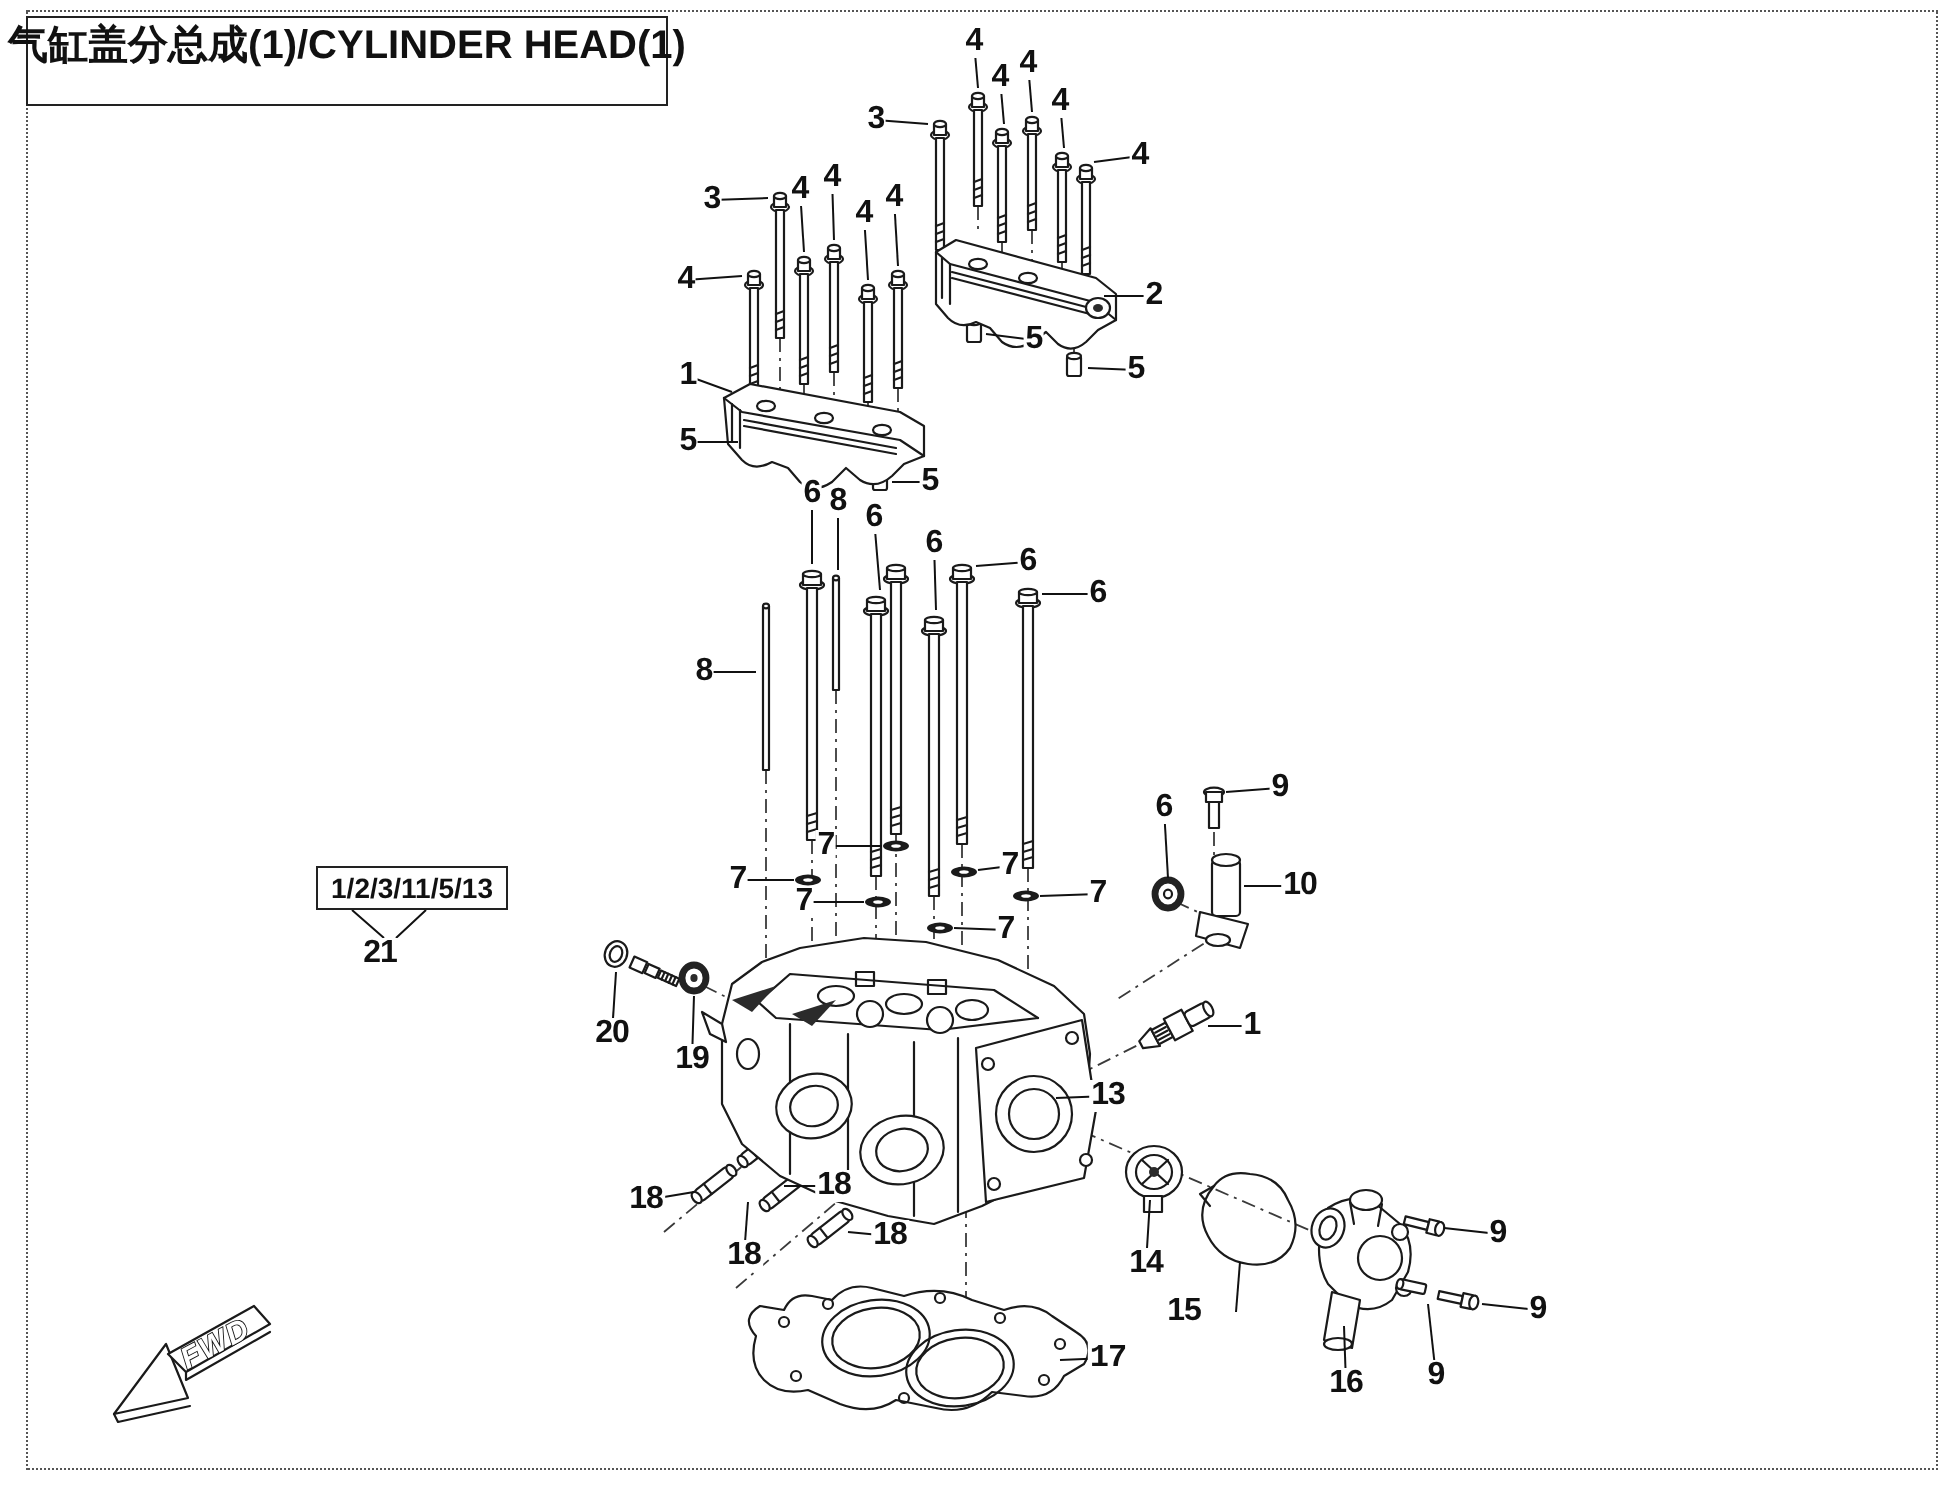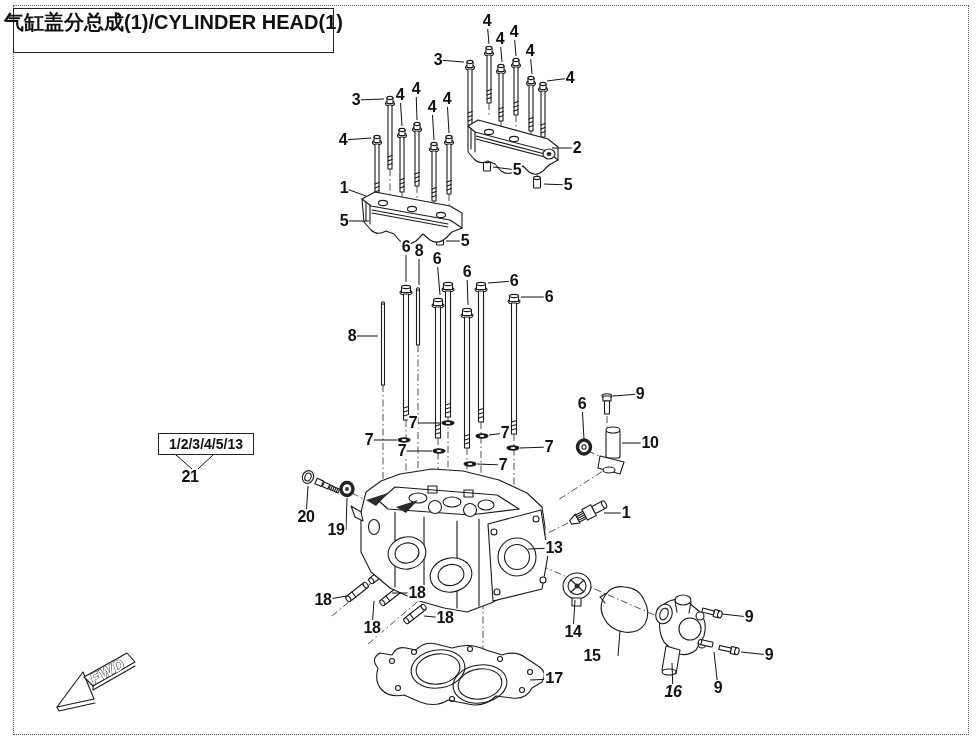--- a/index.html
+++ b/index.html
@@ -32,21 +32,21 @@
 </head>
 <body>
 
 <div class="frame"></div>
 
 <div class="title-box">
   <span>气缸盖分总成(1)/CYLINDER HEAD(1)</span>
 </div>
 
 <div class="group-box">
-  <span>1/2/3/4/5/13</span>
+  <span>1/2/3/11/5/13</span>
 </div>
 
 <svg id="art" width="980" height="748" viewBox="0 0 980 748">
 
   <g id="layer-centerlines">
       <line x1="607" y1="416" x2="607" y2="429" class="cl"></line>
       <line x1="614" y1="464" x2="558" y2="500" class="cl"></line>
       <line x1="588" y1="451" x2="612" y2="462" class="cl"></line>
       <line x1="352" y1="493" x2="366" y2="500" class="cl"></line>
       <line x1="510" y1="552" x2="580" y2="517" class="cl"></line>
@@ -580,25 +580,25 @@
     <div class="co" style="left: 505px; top: 433px;">7</div>
     <div class="co" style="left: 549px; top: 447px;">7</div>
     <div class="co" style="left: 503px; top: 465px;">7</div>
     <div class="co" style="left: 582px; top: 404px;">6</div>
     <div class="co" style="left: 640px; top: 394px;">9</div>
     <div class="co" style="left: 650px; top: 443px;">10</div>
     <div class="co" style="left: 626px; top: 513px;">1</div>
     <div class="co" style="left: 554px; top: 548px;">13</div>
     <div class="co" style="left: 573px; top: 632px;">14</div>
     <div class="co" style="left: 592px; top: 656px;">15</div>
-    <div class="co" style="left: 673px; top: 692px; font-style: italic;">16</div>
+    <div class="co" style="left: 673px; top: 692px;">16</div>
     <div class="co" style="left: 749px; top: 617px;">9</div>
     <div class="co" style="left: 769px; top: 655px;">9</div>
     <div class="co" style="left: 718px; top: 688px;">9</div>
     <div class="co" style="left: 554px; top: 679px; font-family: Liberation Mono, monospace;">17</div>
     <div class="co" style="left: 323px; top: 600px;">18</div>
     <div class="co" style="left: 417px; top: 593px;">18</div>
     <div class="co" style="left: 372px; top: 628px;">18</div>
     <div class="co" style="left: 445px; top: 618px;">18</div>
-    <div class="co" style="left: 336px; top: 530px;">19</div>
+    <div class="co" style="left: 346px; top: 530px;">19</div>
     <div class="co" style="left: 306px; top: 517px;">20</div>
     <div class="co" style="left: 190px; top: 477px; text-align: center;">21</div>
   </div>
 
 </body></html>

